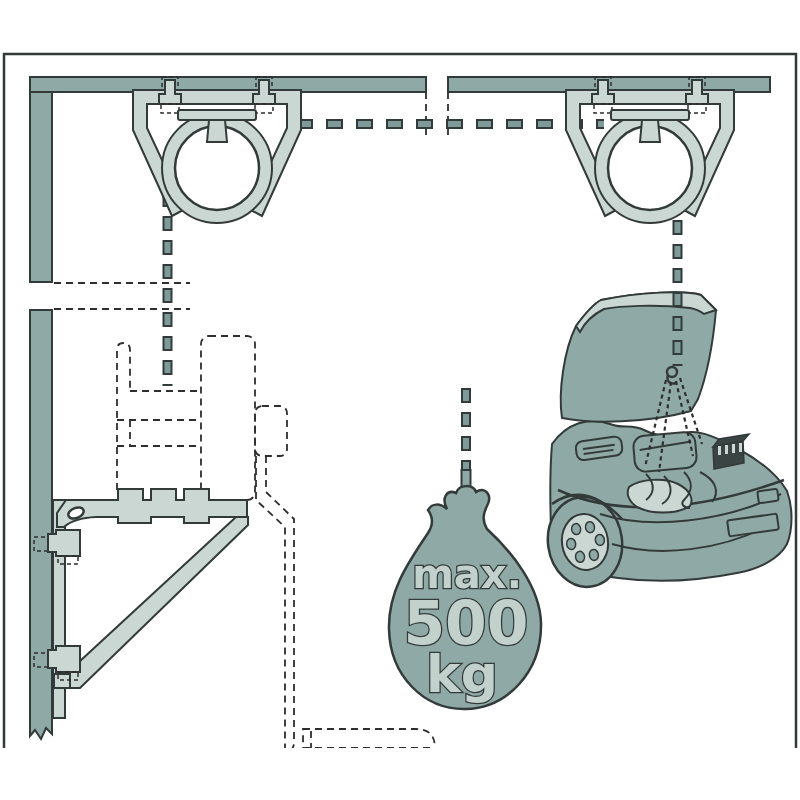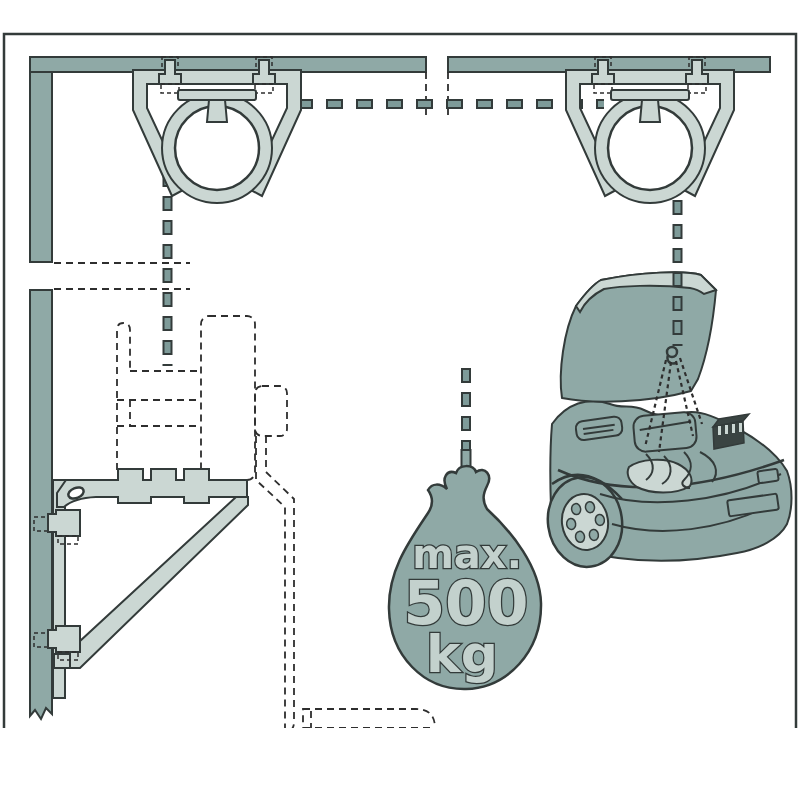--- a/index.html
+++ b/index.html
@@ -1,21 +1,21 @@
 <!DOCTYPE html>
 <html style="--paper: #ffffff; --frame: #333b3a; --steel: #8fa9a6; --steel-dark: #7e9b99; --light: #cbd7d3; --outline: #333b3a; --dark-fill: #3a4442; --phantom: #2e2e2e; --text-fill: #c3d1cd;"><head>
 <meta charset="utf-8">
 <style>
   :root{
     --paper:#ffffff; --frame:#333b3a; --steel:#8fa9a6; --steel-dark:#7e9b99;
     --light:#cbd7d3; --outline:#333b3a; --dark-fill:#3a4442; --phantom:#2e2e2e;
     --text-fill:#c3d1cd;
   }
   html,body{margin:0;padding:0;background:#fff;}
-  .stage{width:800px;height:728px;position:relative;background:var(--paper);font-family:"DejaVu Sans","Liberation Sans",sans-serif;}
+  .stage{width:800px;height:728px;position:relative;background:var(--paper);font-family:"DejaVu Sans","Liberation Sans",sans-serif;margin-top:20px;}
   svg{display:block}
   .fill-steel{fill:var(--steel);stroke:var(--outline);stroke-width:2;}
   .fill-light{fill:var(--light);stroke:var(--outline);stroke-width:2;}
   .fill-dark{fill:var(--dark-fill);stroke:var(--outline);stroke-width:1.5;}
   .hole{fill:#fff;stroke:var(--outline);stroke-width:2.5;}
   .ln{fill:none;stroke:var(--outline);stroke-width:2;}
   .ln25{fill:none;stroke:var(--outline);stroke-width:2.5;}
   .phantom{fill:none;stroke:var(--phantom);stroke-width:1.8;stroke-dasharray:7 5;}
   .bolt-dash{fill:none;stroke:var(--phantom);stroke-width:1.5;stroke-dasharray:4 3;}
   .sling{fill:none;stroke:var(--phantom);stroke-width:2.2;stroke-dasharray:4 3.5;}

